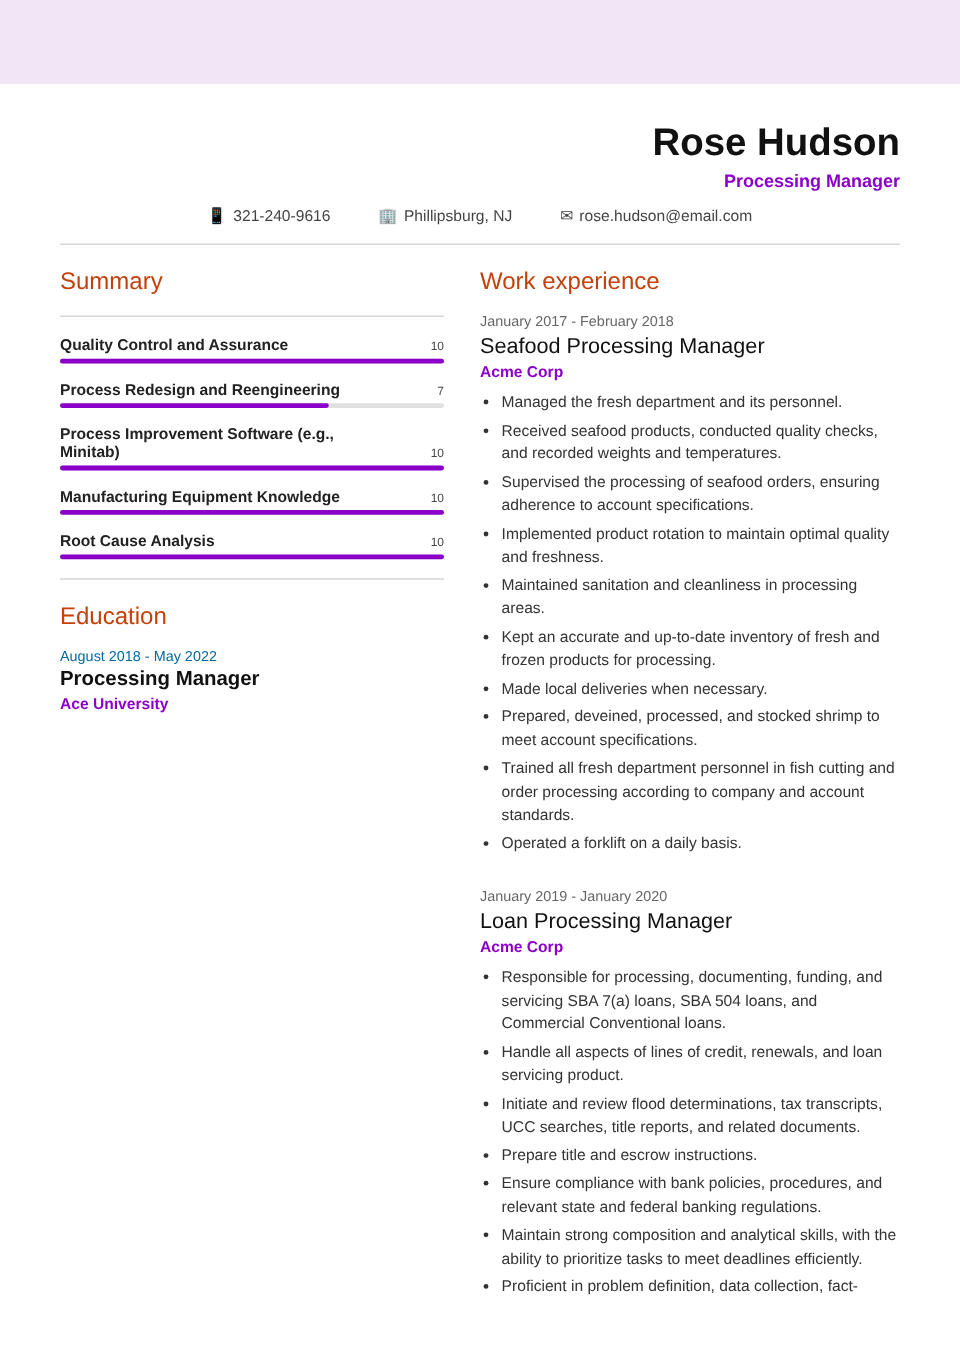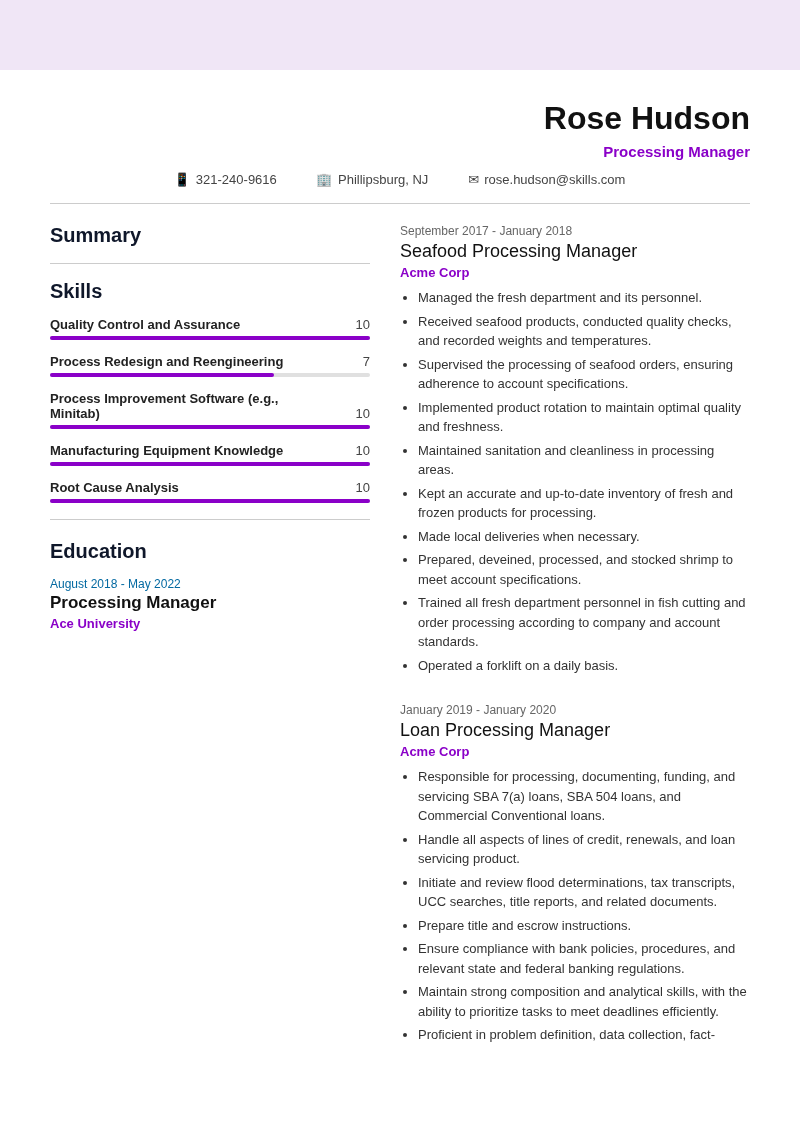--- a/index.html
+++ b/index.html
@@ -73,23 +73,23 @@
     .left-col {
       width: 320px;
       flex-shrink: 0;
     }
 
     .right-col {
       flex: 1;
     }
 
     .section-title {
-      color: #0f172a;
+      color: #c2410c;
       font-size: 20px;
-      font-weight: bold;
+      font-weight: normal;
       margin-bottom: 14px;
     }
 
     .summary-text {
       font-size: 13px;
       color: #333;
       line-height: 1.5;
       margin-bottom: 16px;
     }
 
@@ -116,21 +116,21 @@
 
     .skill-name {
       font-size: 13px;
       font-weight: bold;
       color: #222;
       flex: 1;
       padding-right: 8px;
     }
 
     .skill-score {
-      font-size: 13px;
+      font-size: 10px;
       color: #444;
       min-width: 20px;
       text-align: right;
     }
 
     .skill-bar-bg {
       height: 4px;
       background: #e0e0e0;
       border-radius: 2px;
       width: 100%;
@@ -221,37 +221,36 @@
       <span>
         <span class="contact-icon">📱</span>
         <span>321-240-9616</span>
       </span>
       <span>
         <span class="contact-icon">🏢</span>
         <span>Phillipsburg, NJ</span>
       </span>
       <span>
         <span class="contact-icon">✉</span>
-        <span>rose.hudson@skills.com</span>
+        <span>rose.hudson@email.com</span>
       </span>
     </div>
     <hr class="divider">
   </div>
 
   <div class="main-content">
 
     <div class="left-col">
 
       <div class="summary-section">
         <div class="section-title">Summary</div>
         <hr class="section-divider">
       </div>
 
       <div class="skills-section">
-        <div class="section-title">Skills</div>
 
         <div class="skill-item">
           <div class="skill-row">
             <span class="skill-name">Quality Control and Assurance</span>
             <span class="skill-score">10</span>
           </div>
           <div class="skill-bar-bg">
             <div class="skill-bar-fill" style="width: 100%"></div>
           </div>
         </div>
@@ -308,23 +307,24 @@
           <div class="edu-school">Ace University</div>
         </div>
 
       </div>
 
     </div>
 
     <div class="right-col">
 
       <div class="work-section">
+        <div class="section-title">Work experience</div>
 
         <div class="work-item">
-          <div class="work-date">September 2017 - January 2018</div>
+          <div class="work-date">January 2017 - February 2018</div>
           <div class="work-title">Seafood Processing Manager</div>
           <div class="work-company">Acme Corp</div>
           <ul class="work-bullets">
             <li>Managed the fresh department and its personnel.</li>
             <li>Received seafood products, conducted quality checks, and recorded weights and temperatures.</li>
             <li>Supervised the processing of seafood orders, ensuring adherence to account specifications.</li>
             <li>Implemented product rotation to maintain optimal quality and freshness.</li>
             <li>Maintained sanitation and cleanliness in processing areas.</li>
             <li>Kept an accurate and up-to-date inventory of fresh and frozen products for processing.</li>
             <li>Made local deliveries when necessary.</li>

